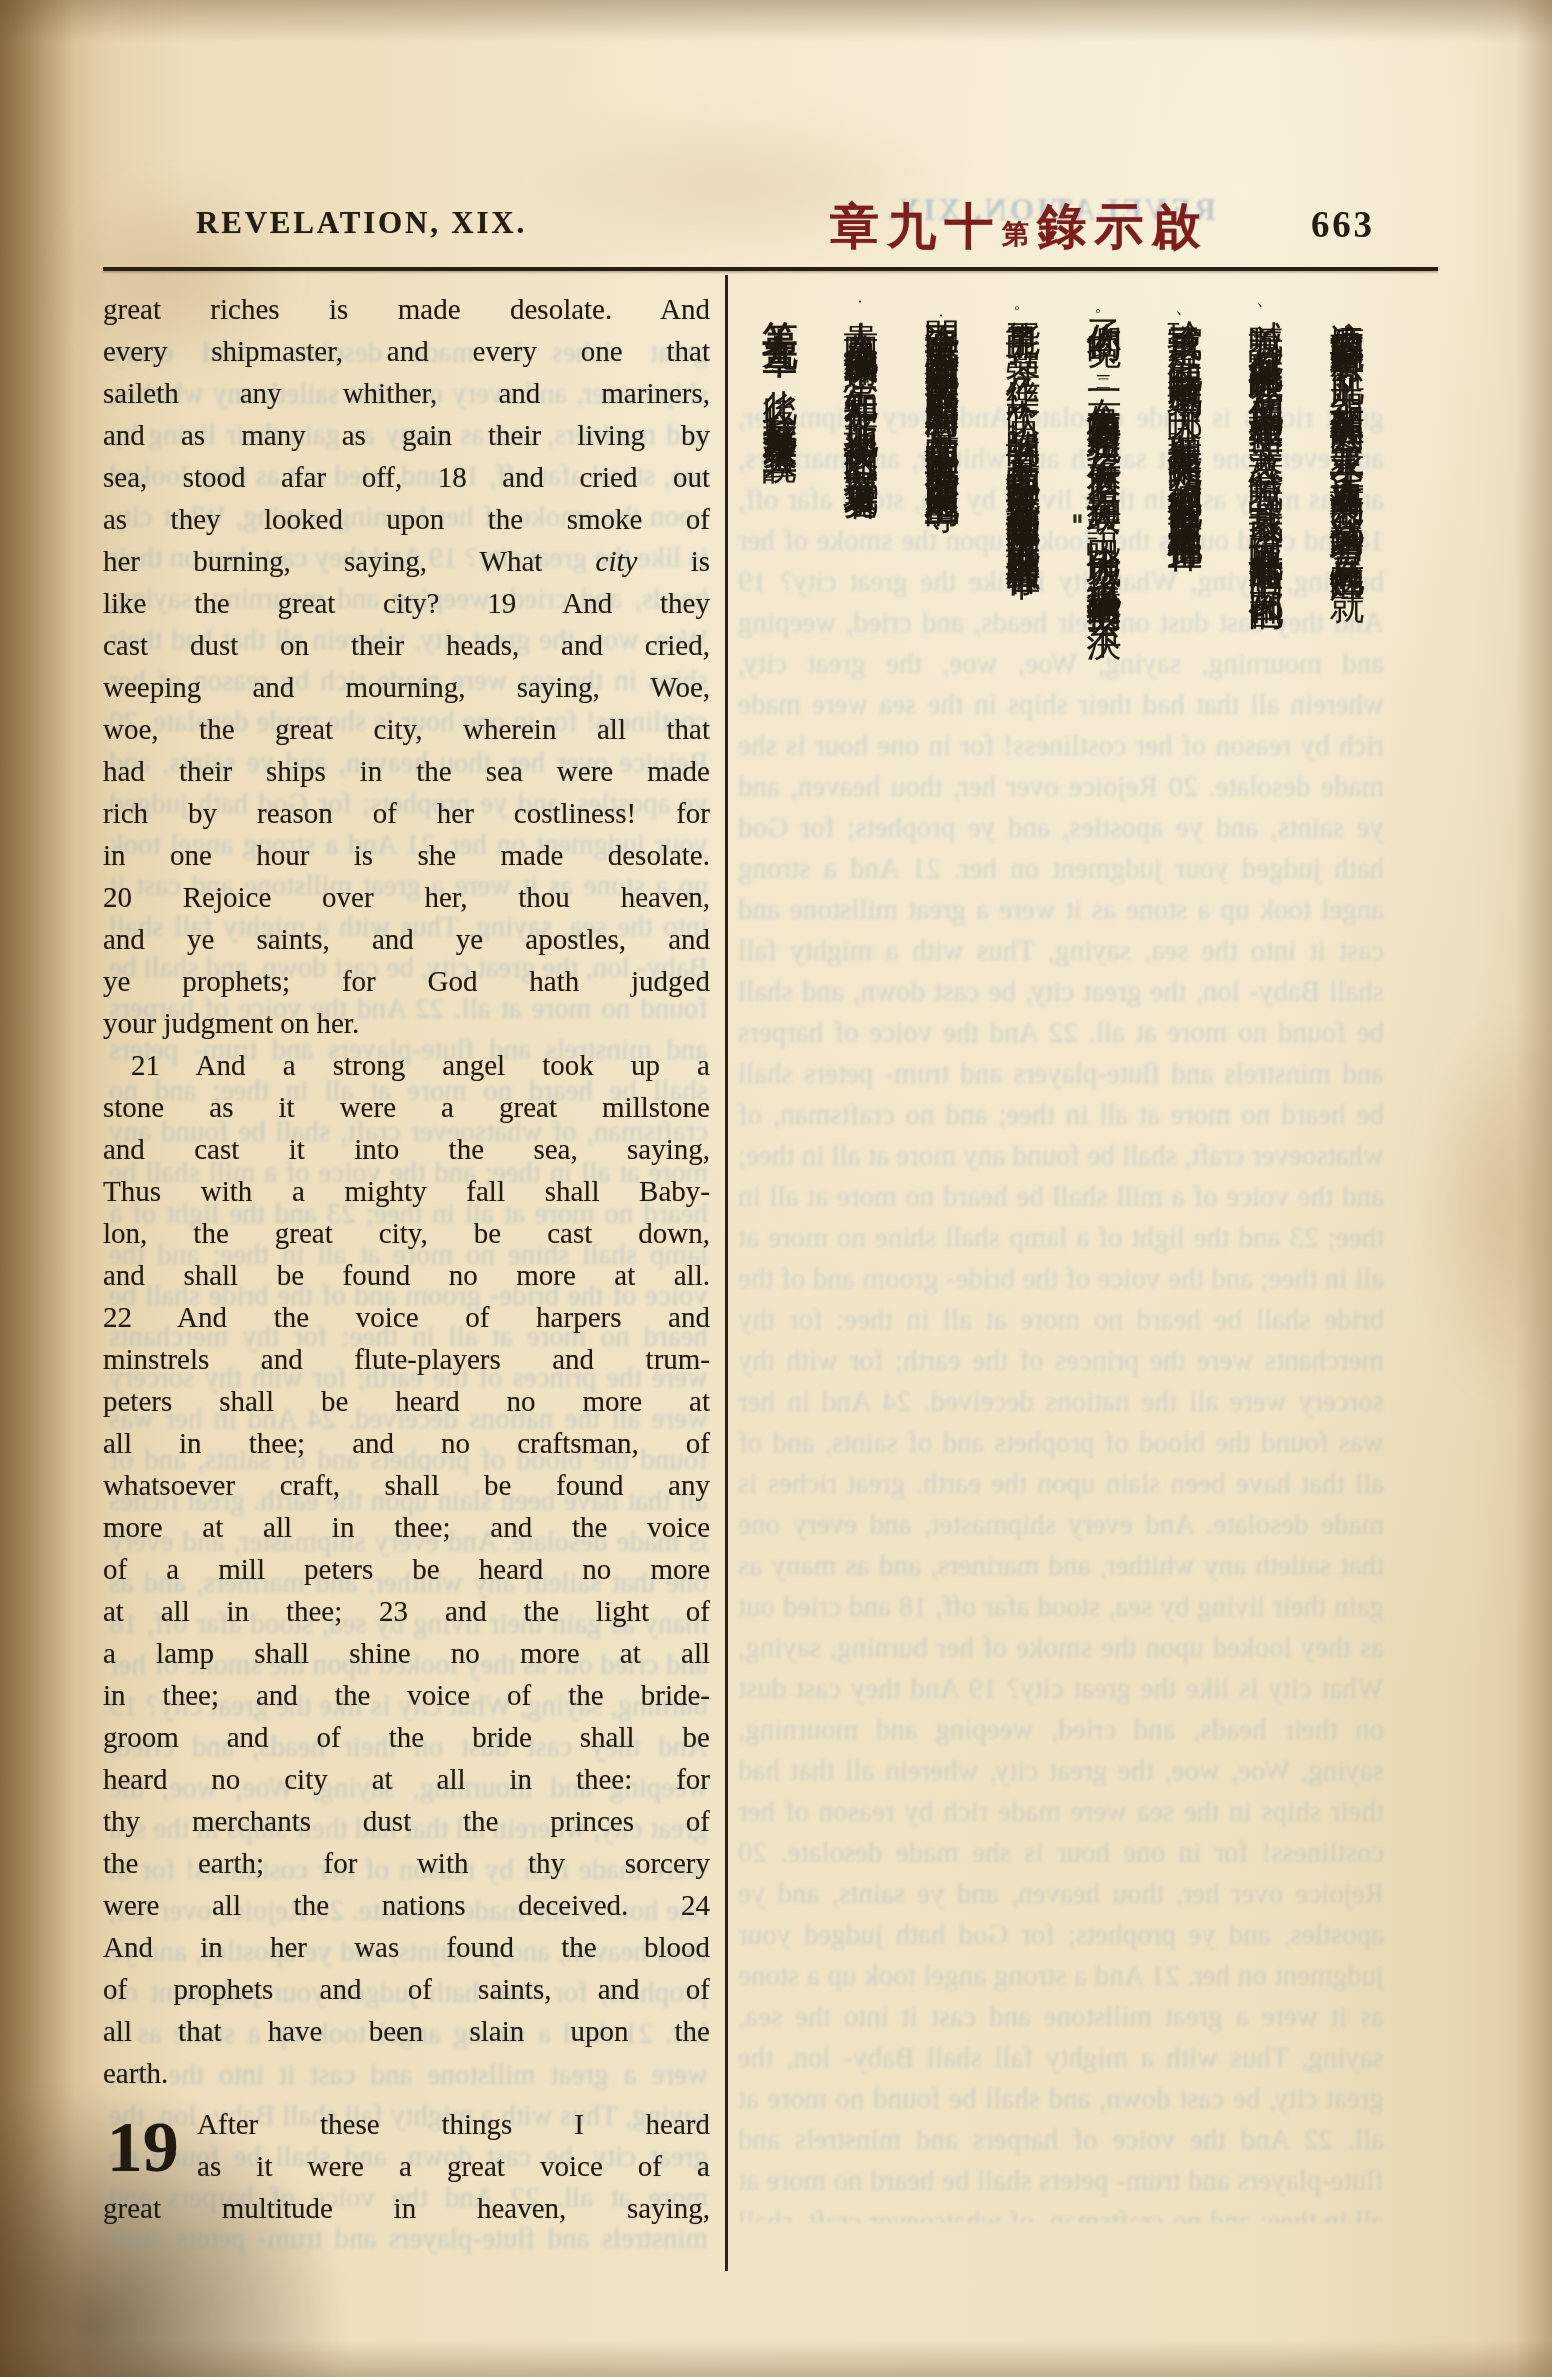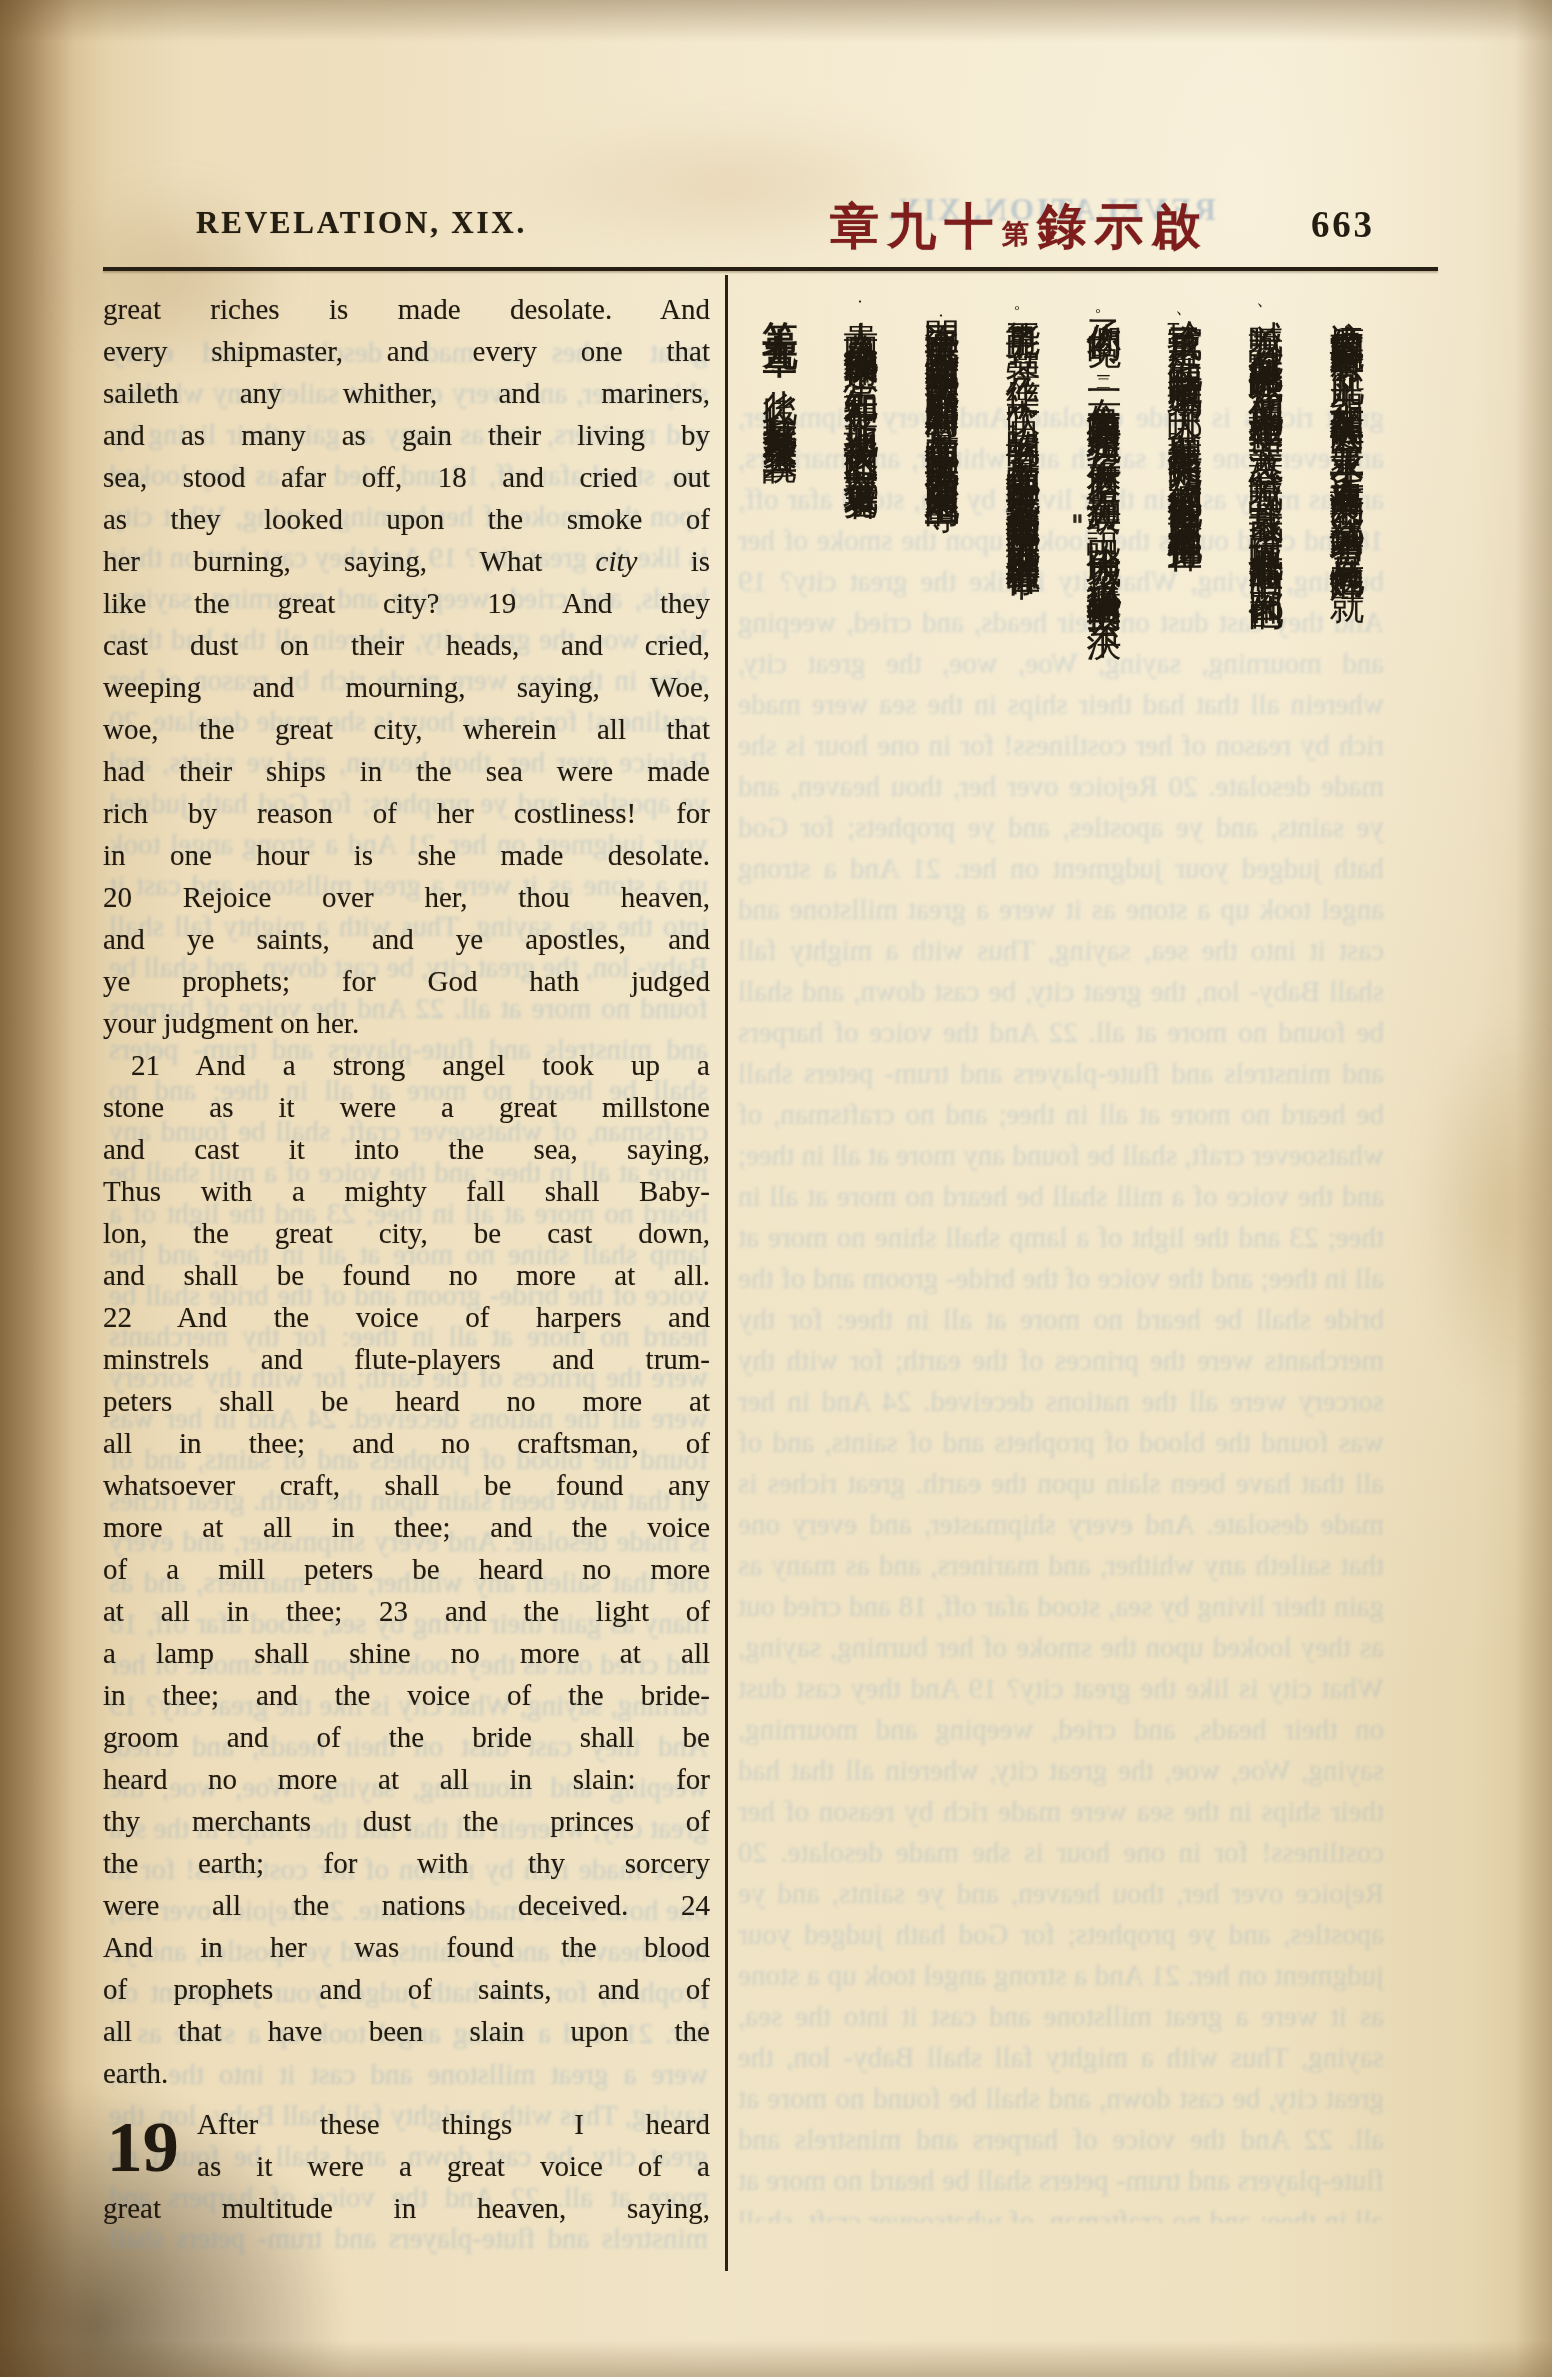--- a/index.html
+++ b/index.html
@@ -116,21 +116,21 @@
       <div class="en-line">minstrels and flute-players and trum-</div>
       <div class="en-line">peters shall be heard no more at</div>
       <div class="en-line">all in thee; and no craftsman, of</div>
       <div class="en-line">whatsoever craft, shall be found any</div>
       <div class="en-line">more at all in thee; and the voice</div>
       <div class="en-line">of a mill peters be heard no more</div>
       <div class="en-line">at all in thee; 23 and the light of</div>
       <div class="en-line">a lamp shall shine no more at all</div>
       <div class="en-line">in thee; and the voice of the bride-</div>
       <div class="en-line">groom and of the bride shall be</div>
-      <div class="en-line">heard no more at all in slain: for</div>
+      <div class="en-line">heard no city at all in thee: for</div>
       <div class="en-line">thy merchants dust the princes of</div>
       <div class="en-line">the earth; for with thy sorcery</div>
       <div class="en-line">were all the nations deceived. 24</div>
       <div class="en-line">And in her was found the blood</div>
       <div class="en-line">of prophets and of saints, and of</div>
       <div class="en-line">all that have been slain upon the</div>
       <div class="en-line last">earth.</div>
     </div>
   <div class="dc-wrap">
     <div class="dc" id="dropcap">19</div>

